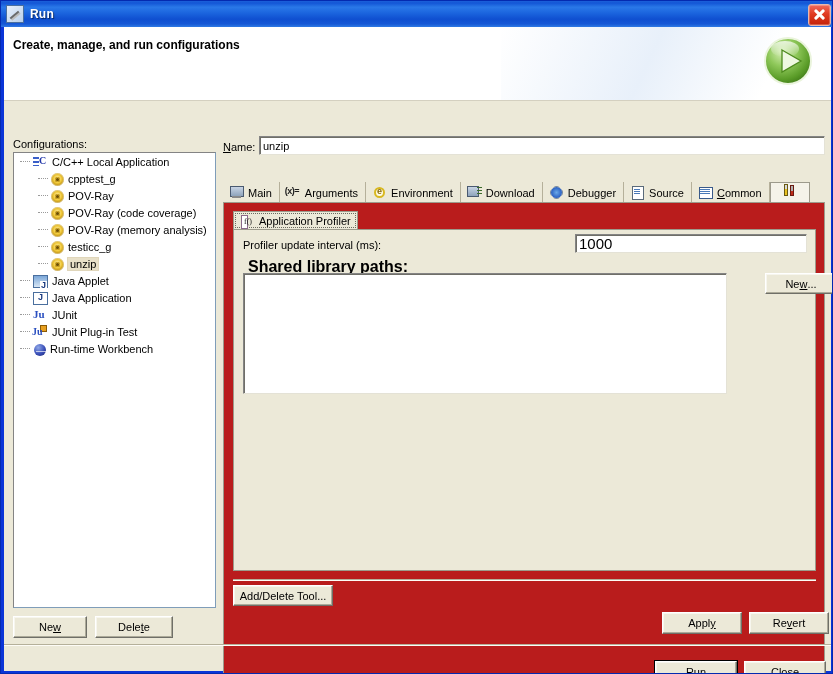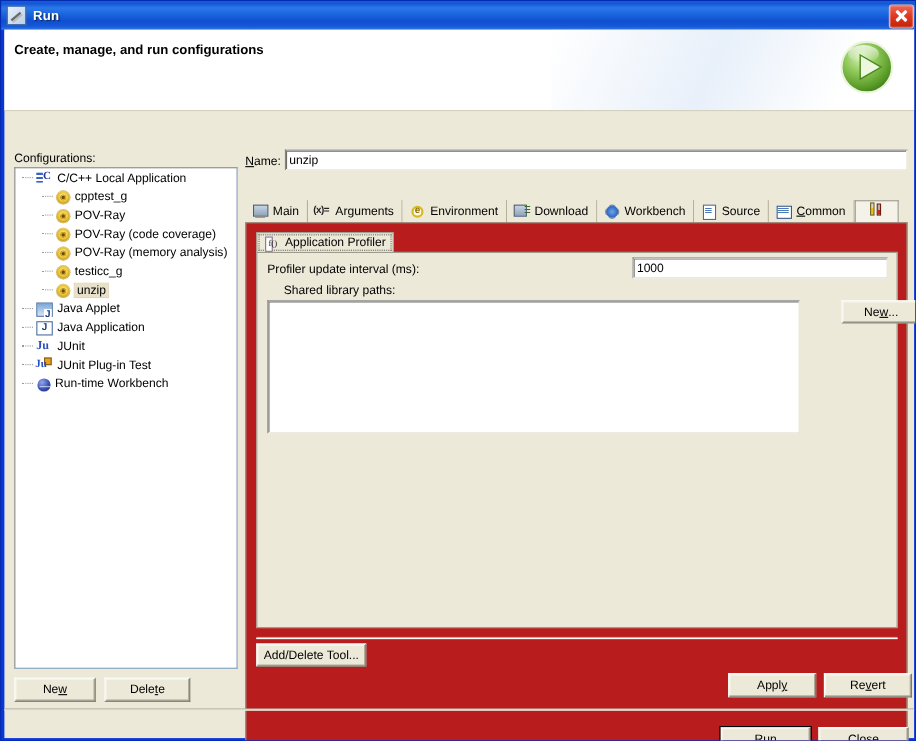--- a/index.html
+++ b/index.html
@@ -351,21 +351,21 @@
     left: 219px; top: 154px;
     width: 602px;
     height: 424px;
   }
   #tabstrip {
     position: absolute;
     left: 0; top: 0;
     height: 22px;
     width: 602px;
     display: flex;
-    align-items: center;
+    align-items: flex-end;
   }
   .tab {
     height: 21px;
     display: flex;
     align-items: center;
     gap: 4px;
     padding: 0 7px 0 6px;
     font-size: 11px;
     background: #ece9d8;
     border-right: 1px solid #b5b09a;
@@ -573,29 +573,30 @@
   #prof-input {
     position: absolute;
     left: 341px; top: 4px;
     width: 232px; height: 19px;
     background: #fff;
     border: 1px solid;
     border-color: #848484 #e4e2d6 #e4e2d6 #848484;
     box-shadow: inset 1px 1px 0 #6f6f68;
     box-sizing: border-box;
     font-family: "Liberation Sans", sans-serif;
-    font-size: 11px;
+    font-size: 15px;
     padding: 0 3px;
     line-height: 17px;
     color: #000;
   }
   #libs-label {
     position: absolute;
-    left: 24px; top: 28px;
-    font-size: 11px;
+    left: 14px; top: 28px;
+    font-size: 16px;
+    font-weight: bold;
   }
   #libs-list {
     position: absolute;
     left: 9px; top: 43px;
     width: 484px; height: 121px;
     background: #fff;
     border: 1px solid;
     border-color: #848484 #e4e2d6 #e4e2d6 #848484;
     box-shadow: inset 1px 1px 0 #6f6f68;
     box-sizing: border-box;
@@ -807,21 +808,21 @@
           <div class="tab">
             <span class="tabicon ti-env"></span>
             <span>Environment</span>
           </div>
           <div class="tab">
             <span class="tabicon ti-dl"></span>
             <span>Download</span>
           </div>
           <div class="tab">
             <span class="tabicon ti-dbg"></span>
-            <span>Workbench</span>
+            <span>Debugger</span>
           </div>
           <div class="tab">
             <span class="tabicon ti-src"></span>
             <span>Source</span>
           </div>
           <div class="tab">
             <span class="tabicon ti-com"></span>
             <span><u>C</u>ommon</span>
           </div>
           <div class="tab active">

